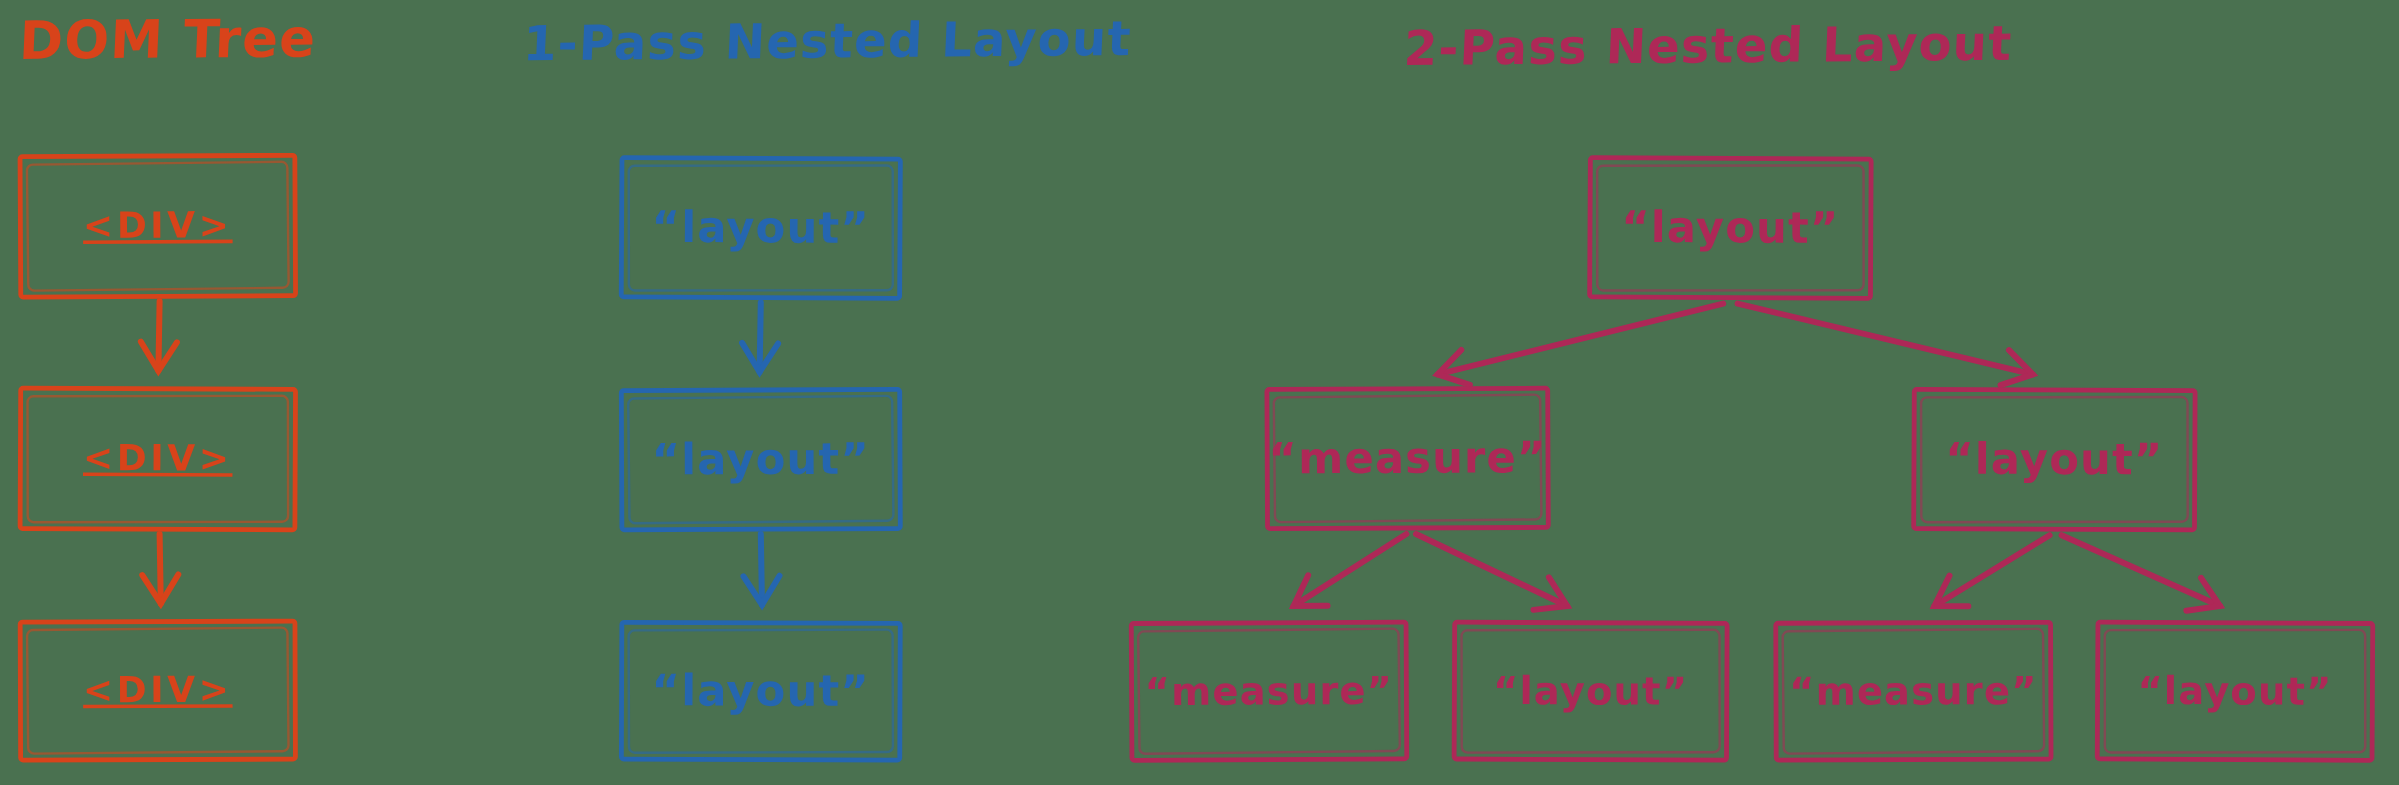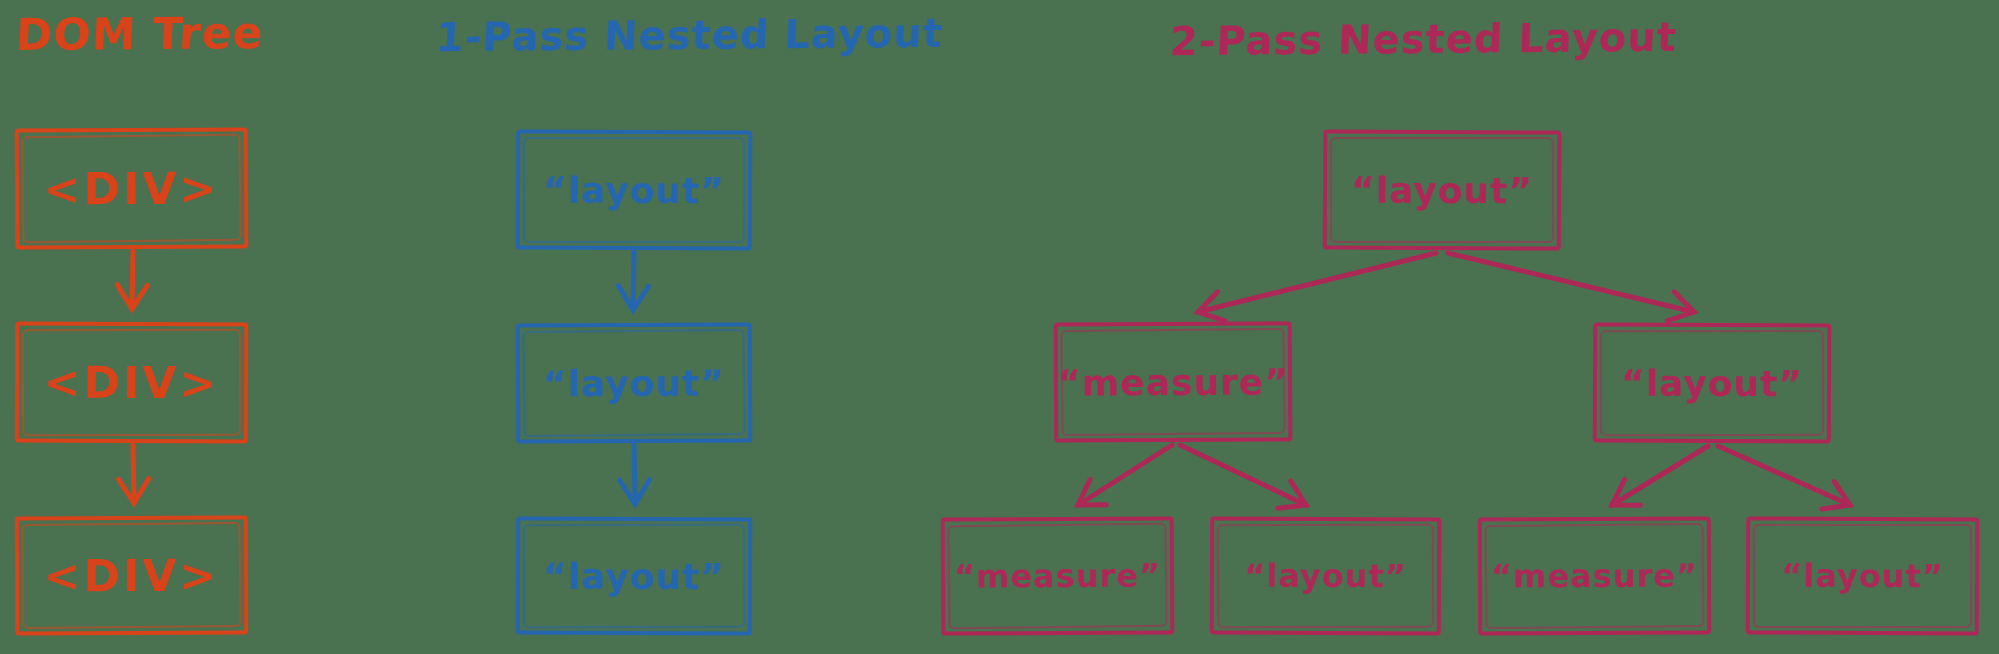--- a/index.html
+++ b/index.html
@@ -20,21 +20,21 @@
     font-weight:bold;letter-spacing:1px;box-sizing:border-box;
   }
   .box::after{ 
     content:"";position:absolute;inset:3px;border:2px solid currentColor;
     border-radius:6px;opacity:.55;transform:rotate(-0.35deg);
     pointer-events:none;
   }
   .orange{color:#d8431a;}
   .blue{color:#2566b0;}
   .crimson{color:#ae2857;}
-  .lbl-div{font-size:44px;letter-spacing:3px;}
+  .lbl-div{font-size:30px;letter-spacing:3px;text-decoration:underline;}
   .lbl{font-size:36px;}
   #arrows{position:absolute;left:0;top:0;pointer-events:none;}
 </style>
 </head>
 <body>
 
 <div id="canvas">
 
   <div class="title title-dom">DOM Tree</div>
   <div class="title title-1pass">1-Pass Nested Layout</div>

